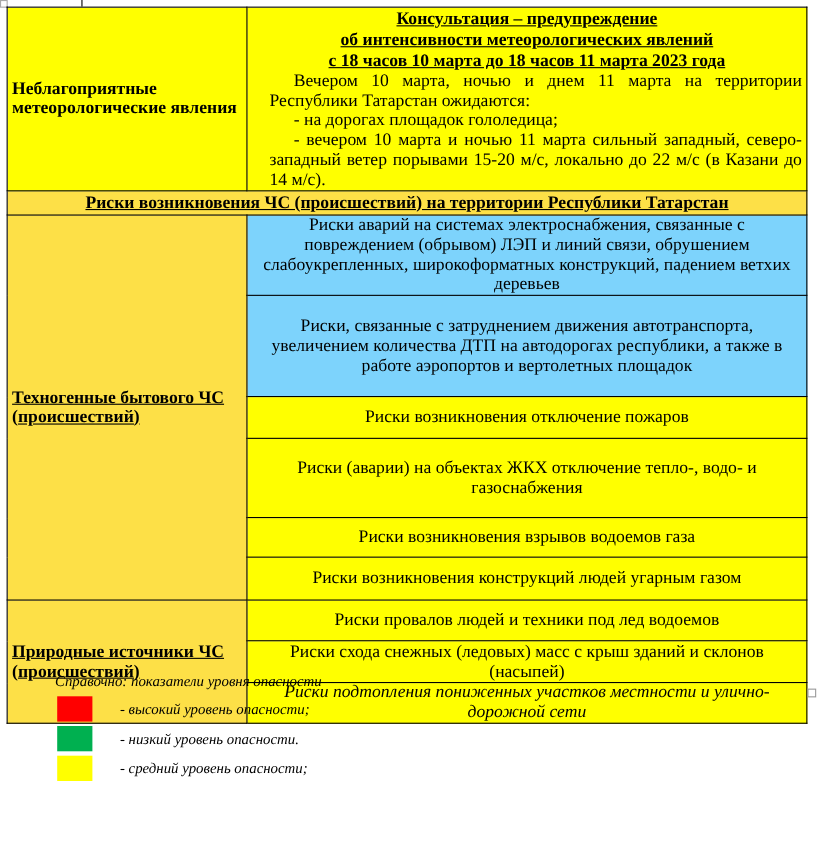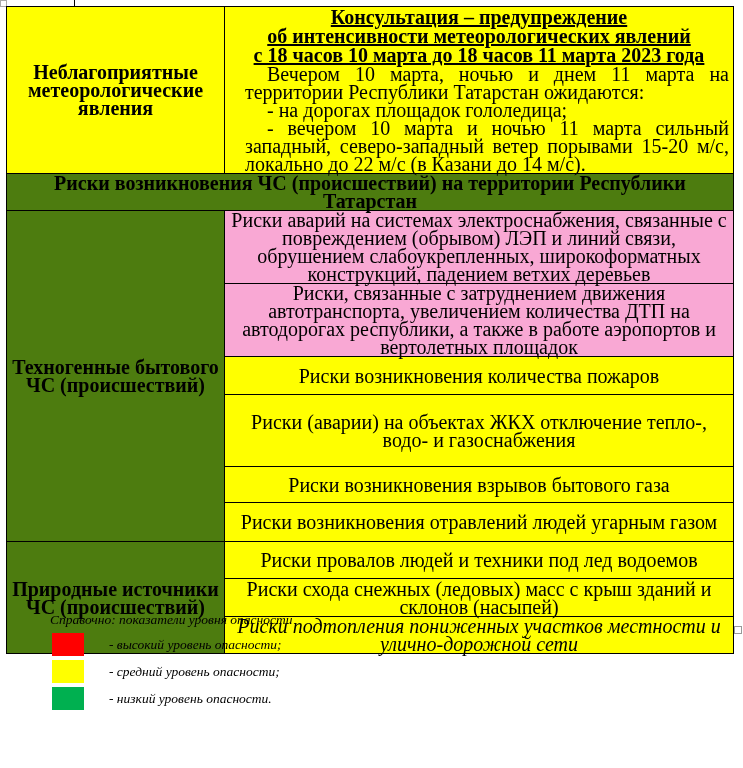--- a/index.html
+++ b/index.html
@@ -1,26 +1,26 @@
 <!DOCTYPE html>
 <html><head>
 <meta charset="utf-8">
 <style>
   html, body { margin:0; padding:0; background:#ffffff; }
   body { width:743px; height:768px; position:relative; overflow:hidden;
          font-family:"Liberation Serif", "DejaVu Serif", serif; color:#000; }
   .topstub { position:absolute; left:0; top:0; width:74px; height:6px; border-right:1px solid #000; }
   .tick { position:absolute; left:0; top:0; width:5px; height:5px; border:1px solid #aaa; }
   table.main { position:absolute; left:6px; top:6px; width:728px; border-collapse:collapse; table-layout:fixed; }
-  table.main td { border:1px solid #000; padding:0 4px; font-size:20px; line-height:18px; vertical-align:middle; }
+  table.main td { border:1px solid #000; padding:0 4px; font-size:16px; line-height:18px; vertical-align:middle; }
   .c1 { width:218px; }
   .yellow { background:#ffff00; }
-  .orange { background:#f9a8d4; }
-  .white { background:#4d7c0f; }
-  .label { text-align:center; font-weight:bold; }
+  .orange { background:#7dd3fc; }
+  .white { background:#fde047;text-decoration:underline; }
+  .label { font-weight:bold; }
   .center { text-align:center; }
   .head-title { text-align:center; font-weight:bold; text-decoration:underline; line-height:19px; }
   .body-text { text-align:justify; line-height:18px;margin-left:16px; }
   .indent { text-indent:22px; }
   .span-header { text-align:center; font-weight:bold; height:21px; }
   .endbox { position:absolute; left:734px; top:626px; width:6px; height:6px; border:1px solid #999; }
   .legend { position:absolute; left:50px; top:612px; font-style:italic; font-size:13.5px; }
   .legend-title { font-style:italic; margin-bottom:3px; }
   .legend-row { display:flex; align-items:center; height:27px; }
   .swatch { width:32px; height:23px; margin-left:2px; margin-right:25px; }
@@ -48,34 +48,34 @@
       <div class="body-text indent">- вечером 10 марта и ночью 11 марта сильный западный, северо-западный ветер порывами 15-20 м/с, локально до 22 м/с (в Казани до 14 м/с).</div>
     </td>
   </tr>
   <tr>
     <td colspan="2" class="white span-header">Риски возникновения ЧС (происшествий) на территории Республики Татарстан</td>
   </tr>
   <tr style="height:73px;">
     <td rowspan="6" class="white label">Техногенные бытового ЧС (происшествий)</td>
     <td class="orange center">Риски аварий на системах электроснабжения, связанные с повреждением (обрывом) ЛЭП и линий связи, обрушением слабоукрепленных, широкоформатных конструкций, падением ветхих деревьев</td>
   </tr>
-  <tr style="height:64px;">
+  <tr style="height:92px;">
     <td class="orange center">Риски, связанные с затруднением движения автотранспорта, увеличением количества ДТП на автодорогах республики, а также в работе аэропортов и вертолетных площадок</td>
   </tr>
   <tr style="height:38px;">
-    <td class="yellow center">Риски возникновения количества пожаров</td>
+    <td class="yellow center">Риски возникновения отключение пожаров</td>
   </tr>
   <tr style="height:72px;">
     <td class="yellow center">Риски (аварии) на объектах ЖКХ отключение тепло-, водо- и газоснабжения</td>
   </tr>
   <tr style="height:36px;">
-    <td class="yellow center">Риски возникновения взрывов бытового газа</td>
+    <td class="yellow center">Риски возникновения взрывов водоемов газа</td>
   </tr>
   <tr style="height:39px;">
-    <td class="yellow center">Риски возникновения отравлений людей угарным газом</td>
+    <td class="yellow center">Риски возникновения конструкций людей угарным газом</td>
   </tr>
   <tr style="height:37px;">
     <td rowspan="3" class="white label">Природные источники ЧС (происшествий)</td>
     <td class="yellow center">Риски провалов людей и техники под лед водоемов</td>
   </tr>
   <tr style="height:38px;padding-left:28px;">
     <td class="yellow center">Риски схода снежных (ледовых) масс с крыш зданий и склонов (насыпей)</td>
   </tr>
   <tr style="height:36px;font-style:italic;">
     <td class="yellow center">Риски подтопления пониженных участков местности и улично-дорожной сети</td>
@@ -85,20 +85,20 @@
 
 <div class="endbox"></div>
 
 <div class="legend">
   <div class="legend-title">Справочно: показатели уровня опасности</div>
   <div class="legend-row">
     <div class="swatch" style="background:#ff0000"></div>
     <span>- высокий  уровень опасности;</span>
   </div>
   <div class="legend-row">
+    <div class="swatch" style="background:#00b050"></div>
+    <span>- низкий уровень опасности.</span>
+  </div>
+  <div class="legend-row">
     <div class="swatch" style="background:#ffff00"></div>
     <span>- средний  уровень опасности;</span>
-  </div>
-  <div class="legend-row">
-    <div class="swatch" style="background:#00b050"></div>
-    <span>- низкий уровень опасности.</span>
   </div>
 </div>
 
 </body></html>

